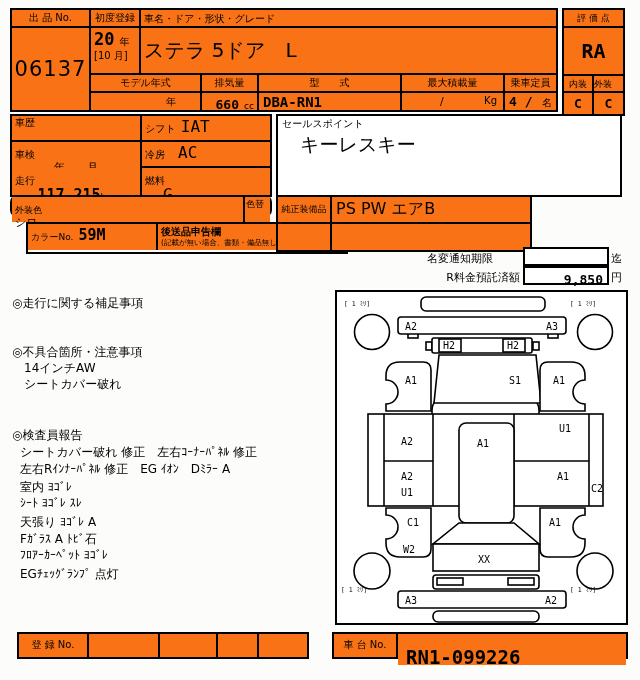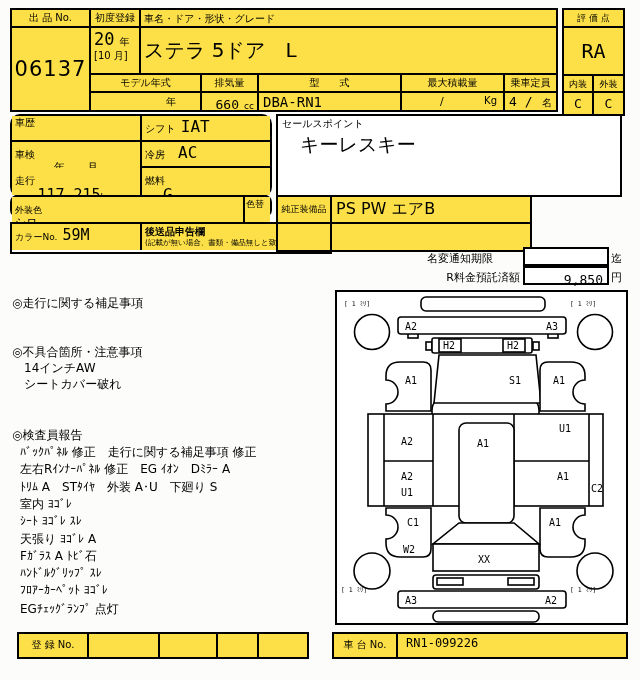--- a/index.html
+++ b/index.html
@@ -1,25 +1,25 @@
 <!DOCTYPE html>
 <html><head>
 <meta charset="utf-8">
 <style>
   html,body{margin:0;padding:0;background:#fcfcfb;}
   .sheet{position:relative;width:640px;height:680px;background:#fcfcfb;
          font-family:"DejaVu Sans","Liberation Sans",sans-serif;color:#000;}
   .abs{position:absolute;box-sizing:border-box;}
   .box{position:absolute;box-sizing:border-box;border:2px solid #000;background:#fff;}
-  .cell{position:absolute;box-sizing:border-box;background:#fde047;}
+  .cell{position:absolute;box-sizing:border-box;background:#f97316;}
   .br{border-right:2px solid #000;}
   .bb{border-bottom:2px solid #000;}
   .lbl{font-size:10px;line-height:1.1;}
   .lbl-c{font-size:10px;text-align:center;line-height:1.6;}
-  .mono{font-family:"DejaVu Sans Mono","Liberation Mono",monospace;}
+  .mono{font-family:"DejaVu Sans Mono","Liberation Mono",monospace;font-weight:bold;}
   .val-lg{font-size:16px;font-family:"DejaVu Sans Mono","Liberation Mono",monospace;}
   .center{display:flex;align-items:center;justify-content:center;}
   .pad{padding:1px 3px;}
   .remark{font-size:12px;line-height:1.2;}
   .rline{height:17.4px;font-size:12px;white-space:pre;}
   svg text{font-family:"DejaVu Sans Mono","Liberation Mono",monospace;}
 </style>
 </head>
 <body>
 
@@ -61,26 +61,26 @@
     <div class="cell" style="left:493px;top:83px;width:51px;height:17px;display:flex;justify-content:space-between;padding:1px 4px 0 4px;">
       <span class="mono" style="font-size:13px;">4 /</span>
       <span style="font-size:10px;padding-top:2px;">名</span>
     </div>
   </div>
 
   <div class="box" style="left:562px;top:8px;width:63px;height:108px;">
     <div class="cell bb" style="left:0;top:0;width:59px;height:18px;font-size:9px;text-align:center;line-height:1.9;">評 価 点</div>
     <div class="cell bb center mono" style="left:0;top:18px;width:59px;height:48px;font-size:20px;">RA</div>
     <div class="cell br bb" style="left:0;top:66px;width:30px;height:17px;font-size:9px;text-align:center;line-height:1.8;">内装</div>
-    <div class="cell bb" style="left:30px;top:66px;width:29px;height:17px;font-size:9px;text-align:center;line-height:1.8;">外装</div>
+    <div class="cell bb" style="left:30px;top:66px;width:29px;height:17px;font-size:9px;text-align:left;line-height:1.8;">外装</div>
     <div class="cell br center mono" style="left:0;top:83px;width:30px;height:21px;font-size:13px;">C</div>
     <div class="cell center mono" style="left:30px;top:83px;width:29px;height:21px;font-size:13px;">C</div>
   </div>
 
-  <div class="box" style="left:10px;top:114px;width:262px;height:83px;border-radius:10px;">
+  <div class="box" style="left:10px;top:114px;width:262px;height:83px;">
     <div class="cell br bb lbl pad" style="left:0;top:0;width:130px;height:26px;">車歴</div>
     <div class="cell bb pad" style="left:130px;top:0;width:128px;height:26px;">
       <span class="lbl">シフト</span>
       <span class="val-lg">IAT</span>
     </div>
     <div class="cell br bb pad" style="left:0;top:26px;width:130px;height:42px;">
       <span class="lbl">車検</span>
       <div style="font-size:11px;text-align:center;margin-top:-2px;">年　　月</div>
     </div>
     <div class="cell bb pad" style="left:130px;top:26px;width:128px;height:26px;">
@@ -100,21 +100,21 @@
   </div>
 
   <div class="box" style="left:10px;top:195px;width:262px;height:22px;border-radius:7px;">
     <div class="cell br pad" style="left:0;top:0;width:233px;height:25px;">
       <span style="font-size:9px;">外装色</span>
       <div style="font-size:11px;margin-top:-2px;">シロ</div>
     </div>
     <div class="cell" style="left:233px;top:0;width:25px;height:25px;font-size:9px;padding:1px 1px;">色替</div>
   </div>
 
-  <div class="box" style="left:10px;top:222px;width:322px;height:32px;">
+  <div class="box" style="left:26px;top:222px;width:322px;height:32px;">
     <div class="cell br pad" style="left:0;top:0;width:130px;height:26px;">
       <span style="font-size:9px;">カラーNo.</span>
       <span class="mono" style="font-size:15px;">59M</span>
     </div>
     <div class="cell pad" style="left:130px;top:0;width:188px;height:26px;">
       <div style="font-size:10px;font-weight:bold;">後送品申告欄</div>
       <div style="font-size:7.5px;margin-top:-1px;">(記載が無い場合、書類・備品無しと致します)</div>
     </div>
   </div>
 
@@ -143,28 +143,26 @@
   </div>
   <div class="abs" style="left:611px;top:270px;font-size:11px;">円</div>
 
   <div class="abs remark" style="left:12px;top:296px;">◎走行に関する補足事項</div>
   <div class="abs remark" style="left:12px;top:345px;">◎不具合箇所・注意事項</div>
   <div class="abs remark" style="left:24px;top:361px;">14インチAW</div>
   <div class="abs remark" style="left:24px;top:377px;">シートカバー破れ</div>
 
   <div class="abs remark" style="left:12px;top:428px;">◎検査員報告</div>
   <div class="abs" style="left:20px;top:444px;width:312px;">
-    <div class="rline">ﾊﾞｯｸﾊﾟﾈﾙ 修正　走行に関する補足事項 修正</div>
+    <div class="rline">シートカバー破れ 修正　左右ｺｰﾅｰﾊﾟﾈﾙ 修正</div>
     <div class="rline">左右Rｲﾝﾅｰﾊﾟﾈﾙ 修正　EG ｲｵﾝ　Dﾐﾗｰ A</div>
-    <div class="rline">ﾄﾘﾑ A　STﾀｲﾔ　外装 A･U　下廻り S</div>
     <div class="rline">室内 ﾖｺﾞﾚ</div>
     <div class="rline">ｼｰﾄ ﾖｺﾞﾚ ｽﾚ</div>
     <div class="rline">天張り ﾖｺﾞﾚ A</div>
     <div class="rline">Fｶﾞﾗｽ A ﾄﾋﾞ石</div>
-    <div class="rline">ﾊﾝﾄﾞﾙｸﾞﾘｯﾌﾟ ｽﾚ</div>
     <div class="rline">ﾌﾛｱｰｶｰﾍﾟｯﾄ ﾖｺﾞﾚ</div>
     <div class="rline">EGﾁｪｯｸﾞﾗﾝﾌﾟ 点灯</div>
   </div>
 
   <div class="abs" style="left:335px;top:290px;width:293px;height:335px;border:2px solid #000;background:#fff;">
     <svg width="289" height="331" viewBox="0 0 289 331">
       <g fill="#fff" stroke="#000" stroke-width="1.6">
 
         <circle cx="35" cy="40" r="17.5"></circle>
         <circle cx="258" cy="40" r="17.5"></circle>
@@ -240,16 +238,16 @@
   <div class="box" style="left:17px;top:632px;width:292px;height:27px;padding-left:30px;">
     <div class="cell br" style="left:0;top:0;width:70px;height:23px;font-size:10px;text-align:center;line-height:2.1;">登 録 No.</div>
     <div class="cell br" style="left:70px;top:0;width:71px;height:23px;"></div>
     <div class="cell br" style="left:141px;top:0;width:58px;height:23px;"></div>
     <div class="cell br" style="left:199px;top:0;width:41px;height:23px;"></div>
     <div class="cell" style="left:240px;top:0;width:48px;height:23px;"></div>
   </div>
 
   <div class="box" style="left:332px;top:632px;width:296px;height:27px;">
     <div class="cell br" style="left:0;top:0;width:64px;height:23px;font-size:10px;text-align:center;line-height:2.1;">車 台 No.</div>
-    <div class="cell mono" style="left:64px;top:0;width:228px;height:23px;font-size:12px;padding:2px 0 0 8px;">RN1-099226</div>
+    <div class="cell mono" style="left:64px;top:0;width:228px;height:31px;font-size:19px;padding:12px 0 0 8px;">RN1-099226</div>
   </div>
 
 </div>
 
 </body></html>

